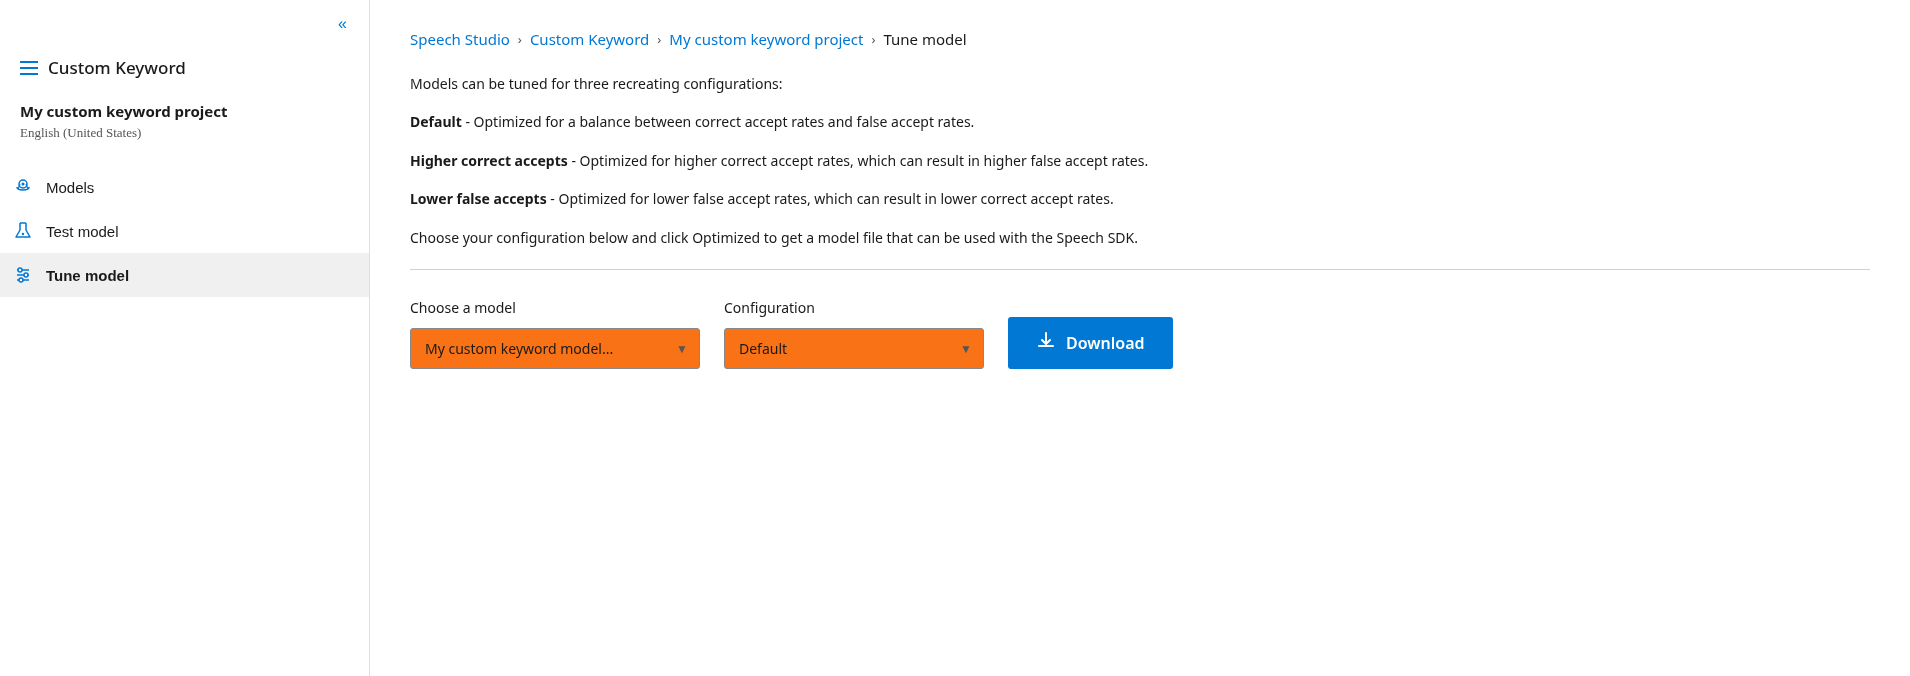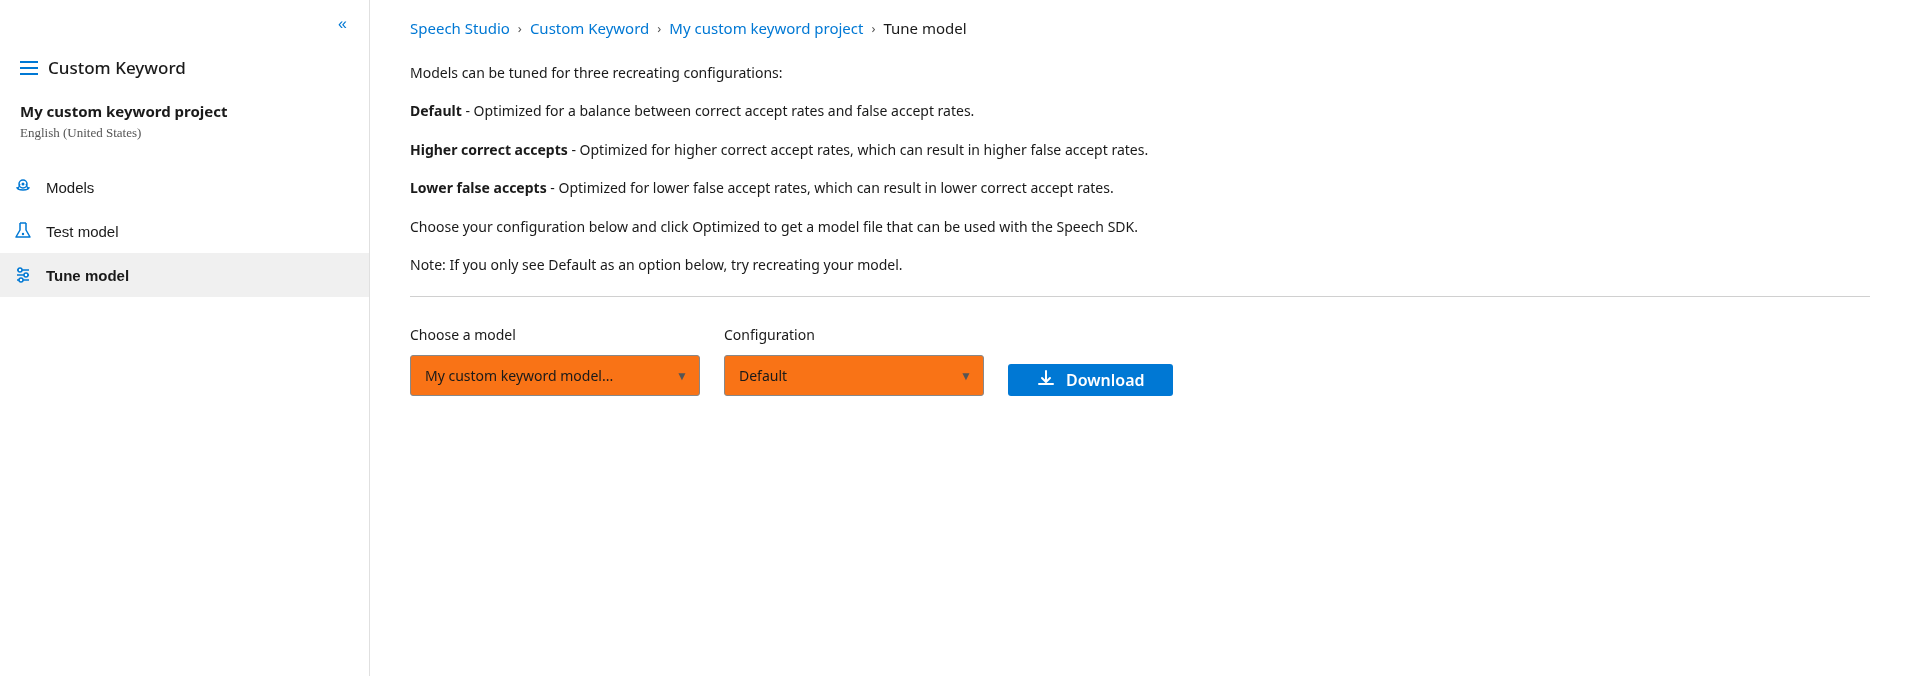--- a/index.html
+++ b/index.html
@@ -117,20 +117,21 @@
       justify-content: center;
     }
 
     
     .main-content {
       flex: 1;
       padding: 0 40px 34px 40px;
       overflow-y: auto;
       display: flex;
       flex-direction: column;
+      margin-top: 11px;
     }
 
     
     .breadcrumb {
       display: flex;
       align-items: center;
       gap: 8px;
       padding: 18px 0 24px;
       font-size: 15px;
     }
@@ -241,21 +242,21 @@
       gap: 10px;
       background: #0078d4;
       color: #fff;
       border: none;
       border-radius: 3px;
       padding: 11px 28px;
       font-size: 16px;
       font-weight: 600;
       cursor: pointer;
       font-family: inherit;
-      height: 32px;
+      height: 52px;
     }
 
     .download-icon {
       font-size: 18px;
     }
   </style>
 </head>
 <body>
 
 <aside class="sidebar">
@@ -339,21 +340,20 @@
     </p>
     <p class="info-paragraph">
       <span class="bold">Higher correct accepts</span><span> - Optimized for higher correct accept rates, which can result in higher false accept rates.</span>
     </p>
     <p class="info-paragraph">
       <span class="bold">Lower false accepts</span><span> - Optimized for lower false accept rates, which can result in lower correct accept rates.</span>
     </p>
 
     <p class="info-paragraph">Choose your configuration below and click Optimized to get a model file that can be used with the Speech SDK.</p>
 
-    <p class="note-paragraph">Note: If you only see Default as an option below, try recreating your model.</p>
 
     <hr class="divider">
 
     <div class="form-area">
 
       <div class="form-field">
         <label class="field-label">Choose a model</label>
         <div class="select-wrapper">
           <select class="select-box select-model">
             <option>My custom keyword model...</option>

